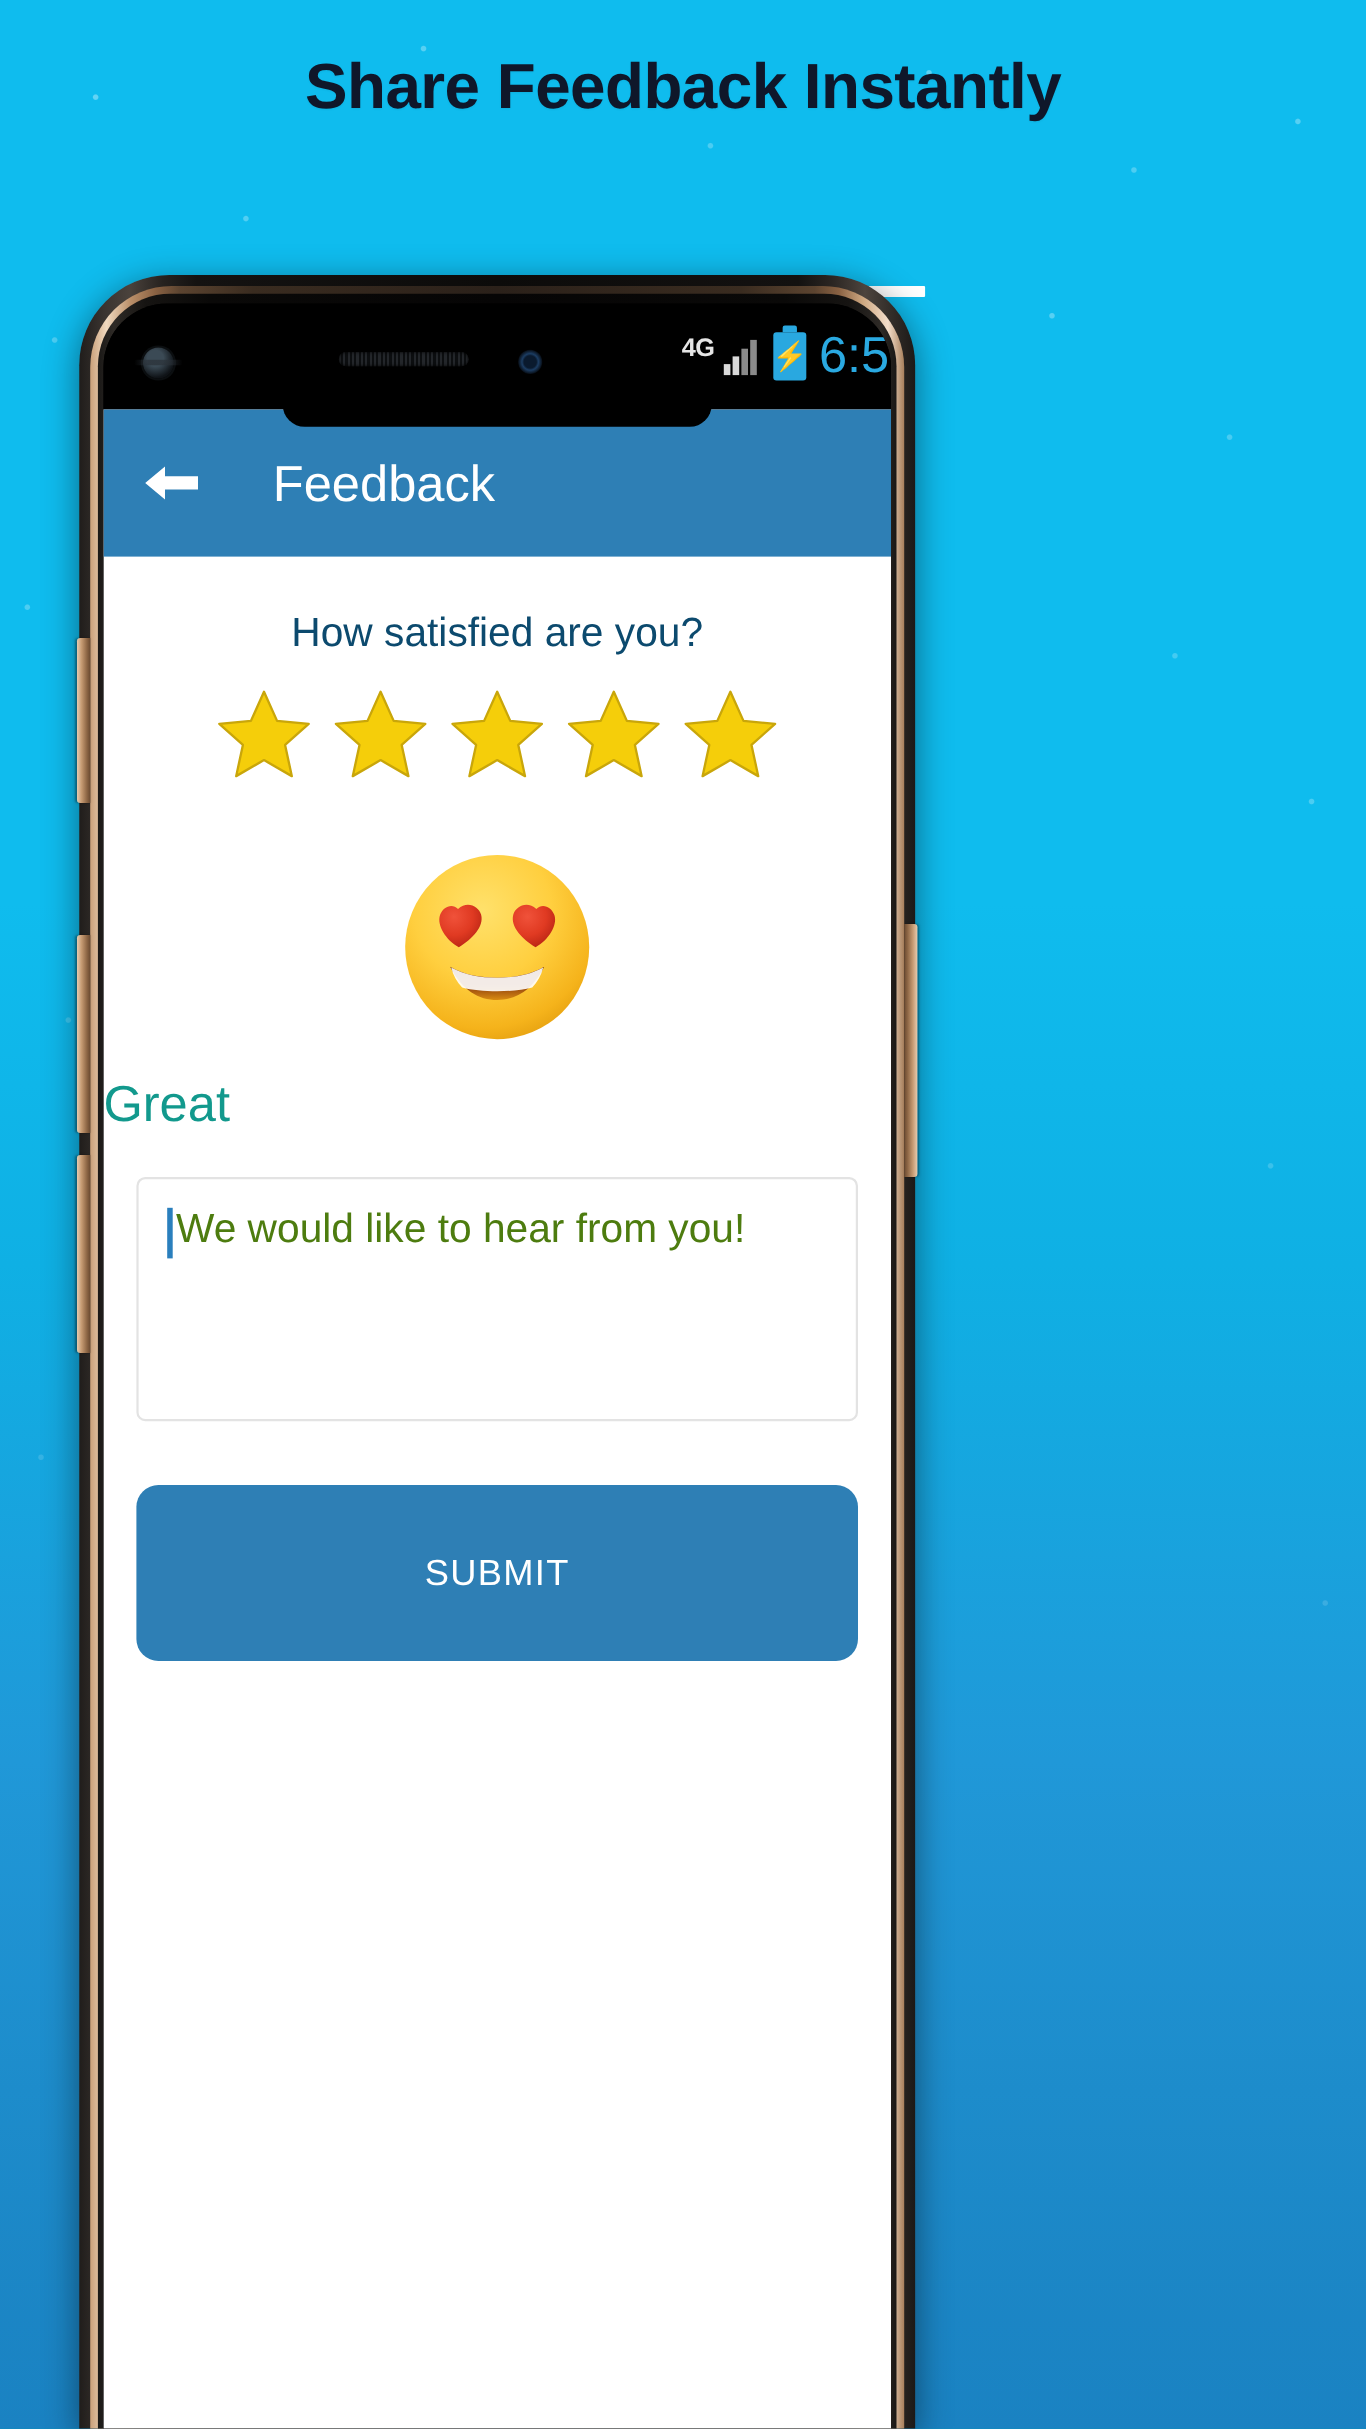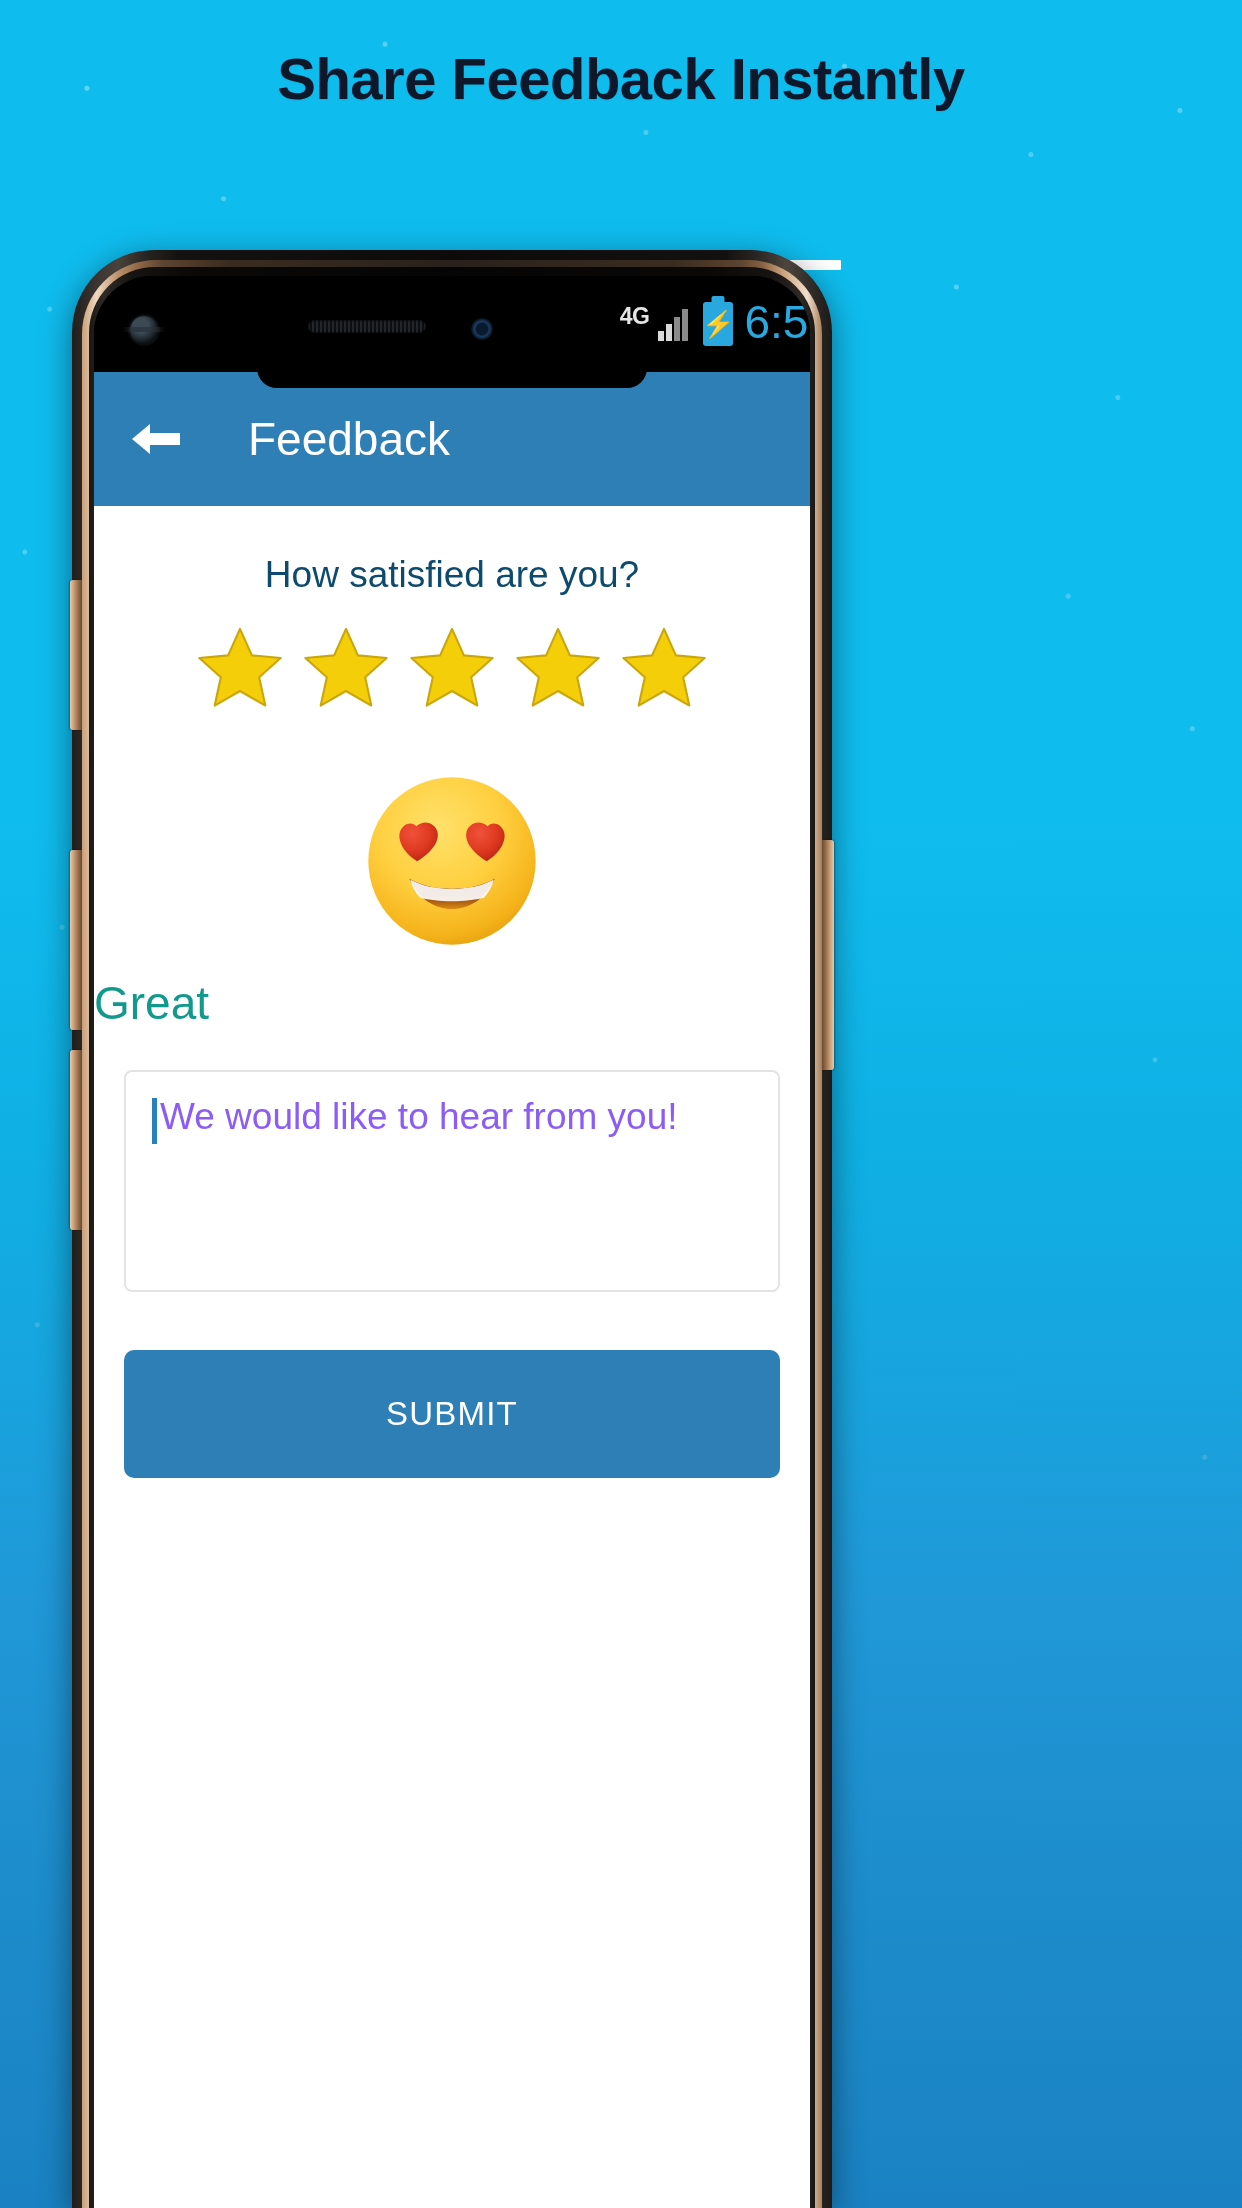--- a/index.html
+++ b/index.html
@@ -263,31 +263,31 @@
     border-radius:8px;
     background:#ffffff;
     position:relative;
     padding:22px 26px;
   }
   .caret {
     position:absolute; left:26px; top:26px;
     width:5px; height:46px; background:#2a7fbd;
   }
   .comment-placeholder {
-    color:#8b5cf6;
+    color:#4d7c0f;
     font-size:37px;
     margin-left:8px;
     line-height:1.25;
   }
 
   .submit-btn {
     margin:58px 30px 0 30px;
-    height:128px;
+    height:160px;
     background:#2e7fb5;
-    border-radius:10px;
+    border-radius:20px;
     display:flex; align-items:center; justify-content:center;
     color:#ffffff;
     font-size:33px;
     letter-spacing:1.2px;
     border:none;
     cursor:pointer;
     font-family:"Liberation Sans", sans-serif;
     width:calc(100% - 60px);
   }
 </style>

